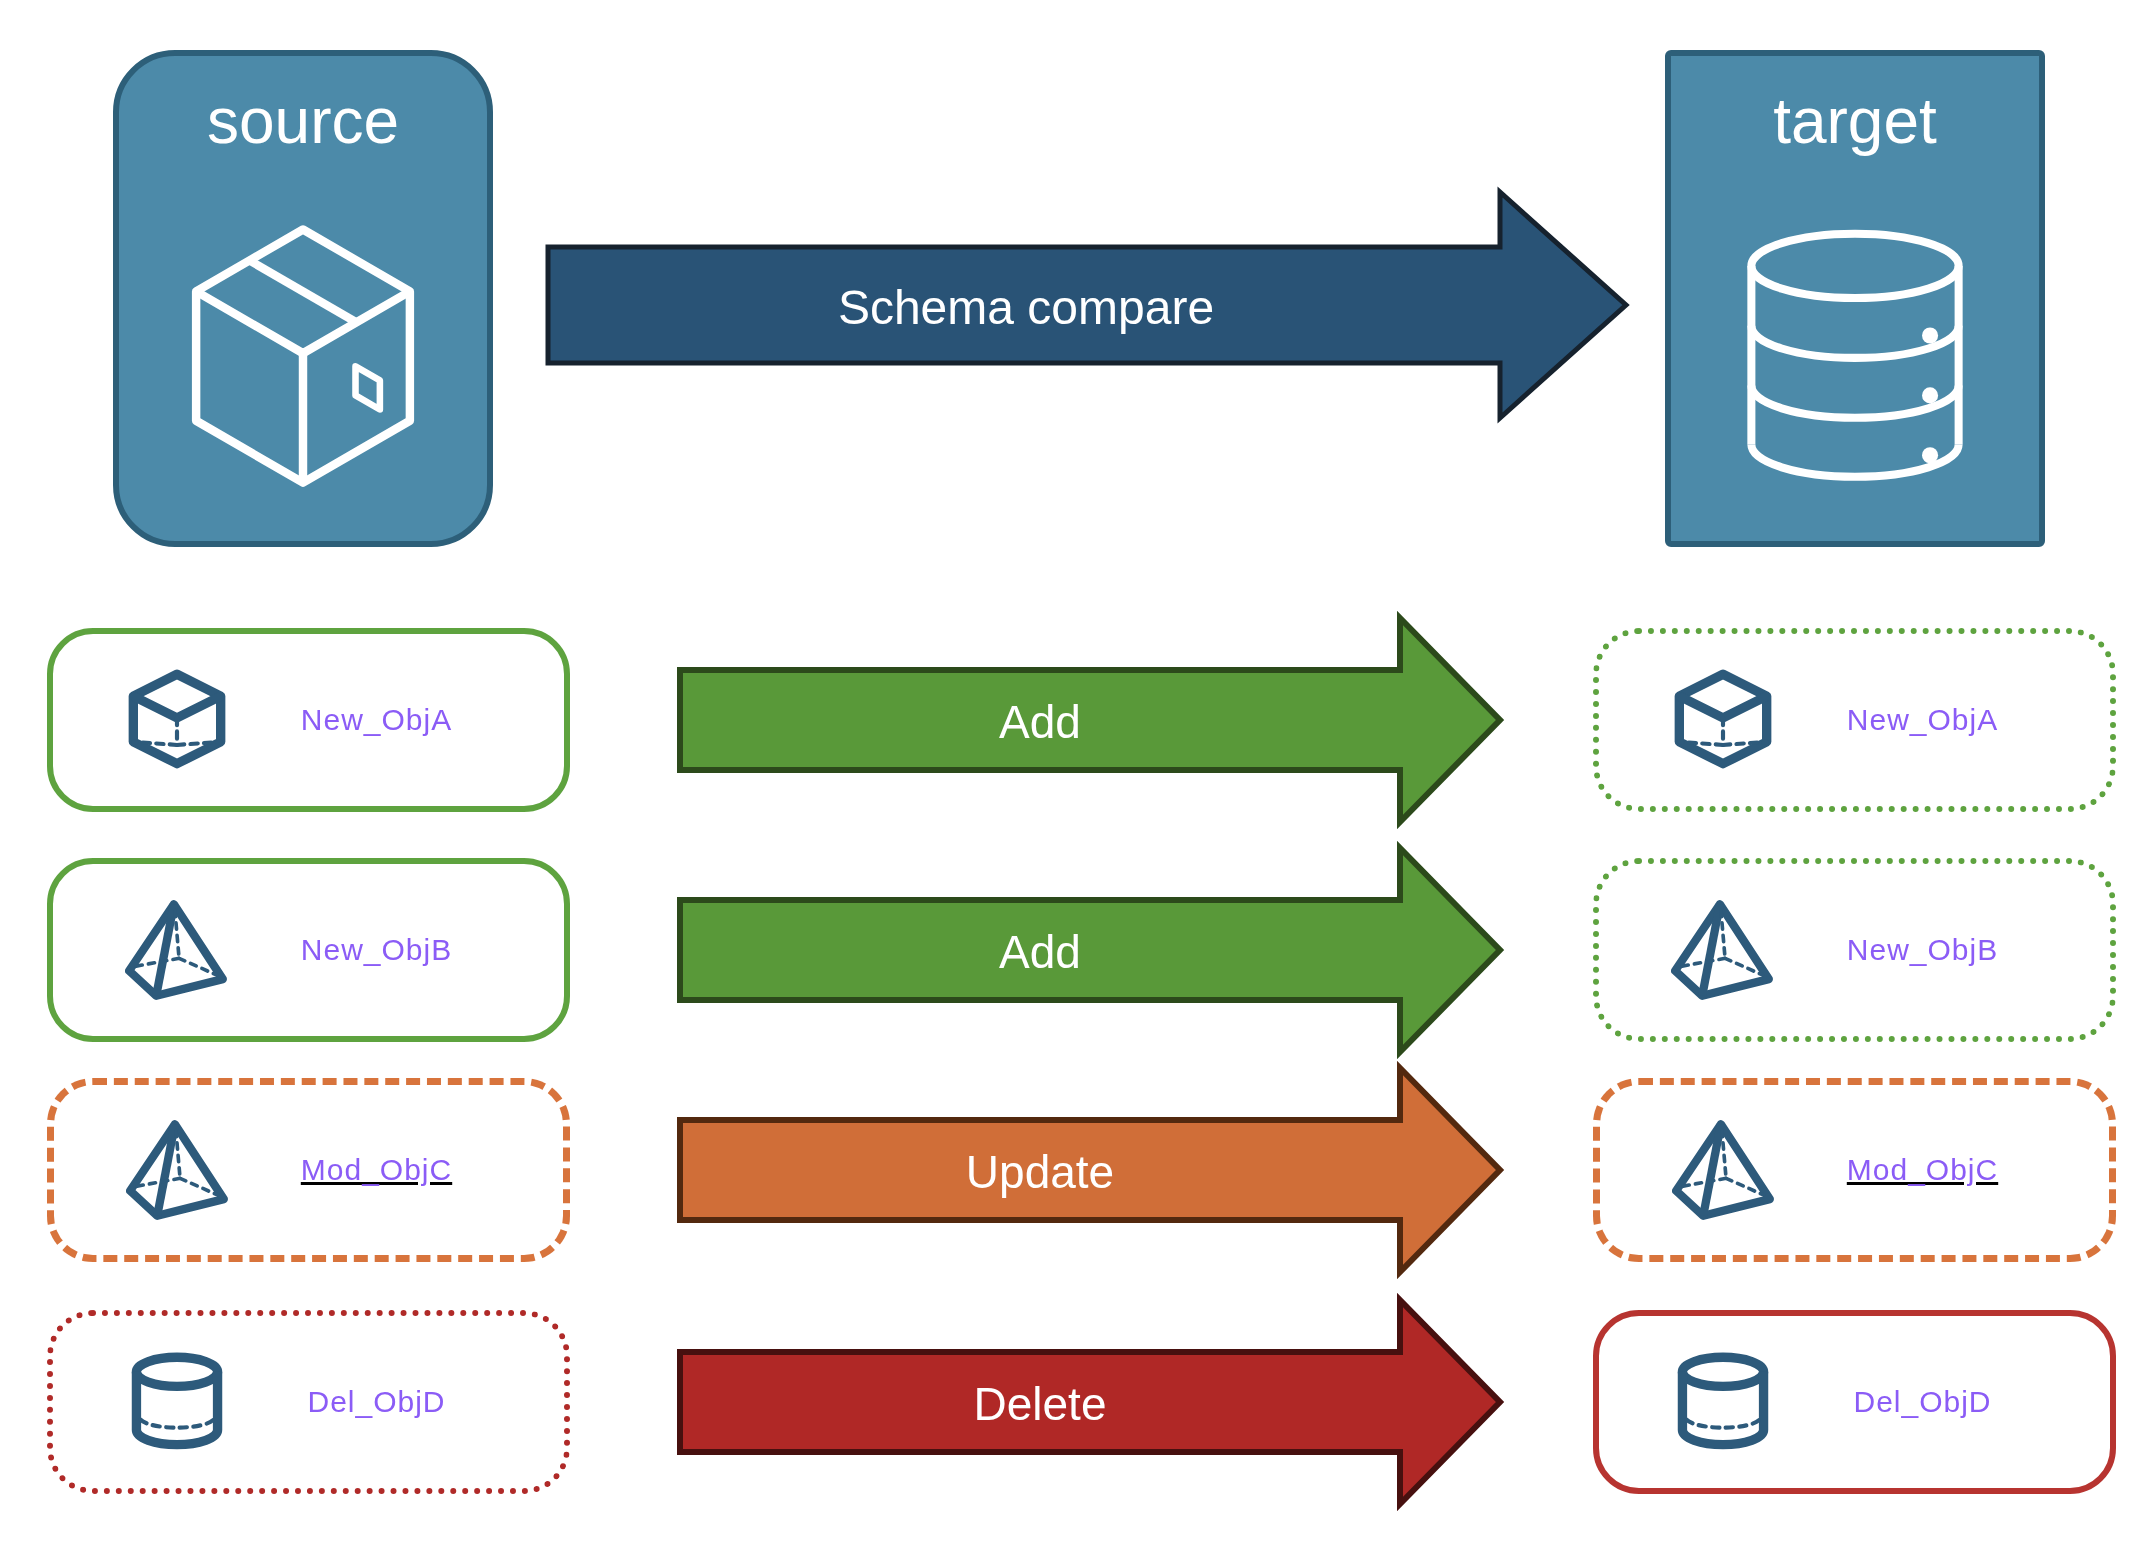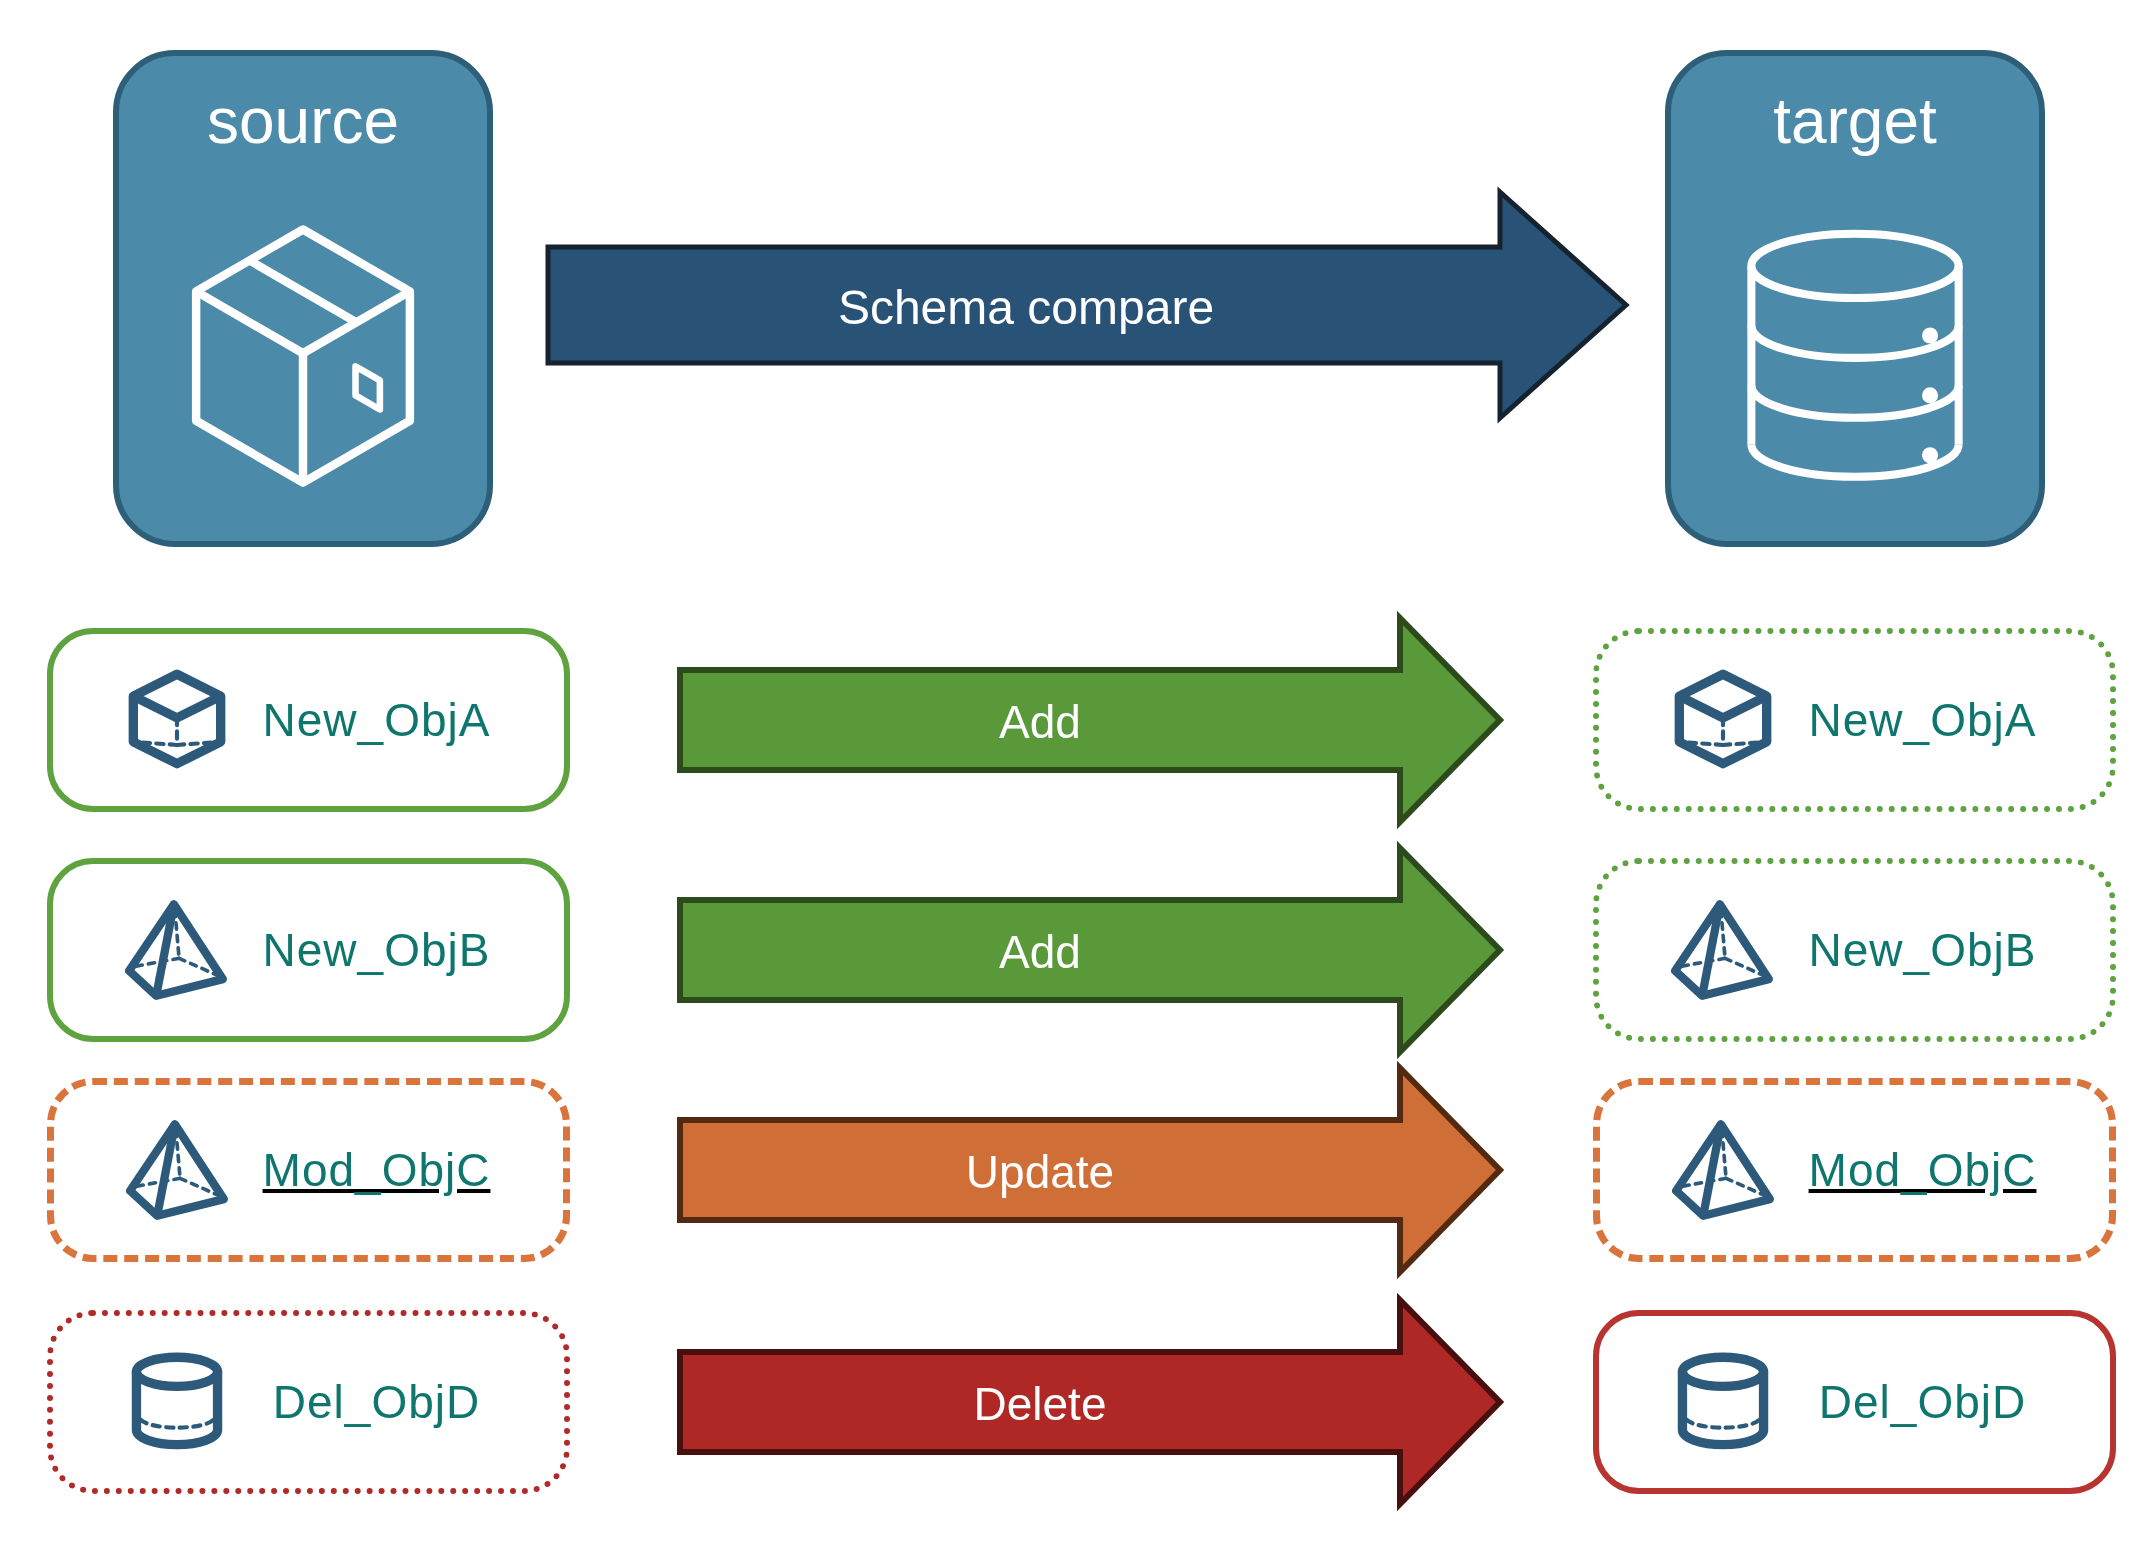--- a/index.html
+++ b/index.html
@@ -14,21 +14,21 @@
   .node{
     position:absolute;
     width:380px;height:497px;
     box-sizing:border-box;
     background:#4c8aa9;
     border:6px solid #2d5f79;
     border-radius:62px;
     display:flex;flex-direction:column;align-items:center;
   }
   .node-source{left:113px;top:50px;}
-  .node-target{left:1665px;top:50px;}
+  .node-target{left:1665px;top:50px;border-radius:6px;}
   .node-label{
     margin-top:32px;
     color:#ffffff;font-weight:normal;font-size:64px;line-height:1.05;
   }
   .node-icon{margin-top:52px;}
   
   .arrow-svg{position:absolute;overflow:visible;}
   .arrow-svg text{
     font-family:"Liberation Sans", sans-serif;
     fill:#ffffff;text-anchor:middle;
@@ -54,21 +54,21 @@
   .card-left{left:47px;}
   .card-right{left:1593px;}
   .b-solid-green {border:6px solid  #5ea33f;}
   .b-dotted-green{border:6px dotted #5ea33f;}
   .b-dashed-orange{border:7px dashed #d8743c;text-decoration:underline;}
   .b-dotted-red  {border:6px dotted #b02a28;}
   .b-solid-red   {border:6px solid  #b73430;}
   .obj-icon{width:104px;height:104px;flex:none;}
   .obj-label{
     flex:1;text-align:center;
-    font-size:46px;color:#0f766e;letter-spacing:1px;
+    font-size:30px;color:#8b5cf6;letter-spacing:1px;
     white-space:nowrap;
   }
 </style>
 </head>
 <body>
 
 <svg width="0" height="0" style="position:absolute" aria-hidden="true">
   <symbol id="icon-cube" viewBox="0 0 100 100">
     <g fill="none" stroke="#2d5a7b">
       <polygon points="50,6 92,27 92,71 50,92 8,71 8,27" stroke-width="9" stroke-linejoin="round"></polygon>

